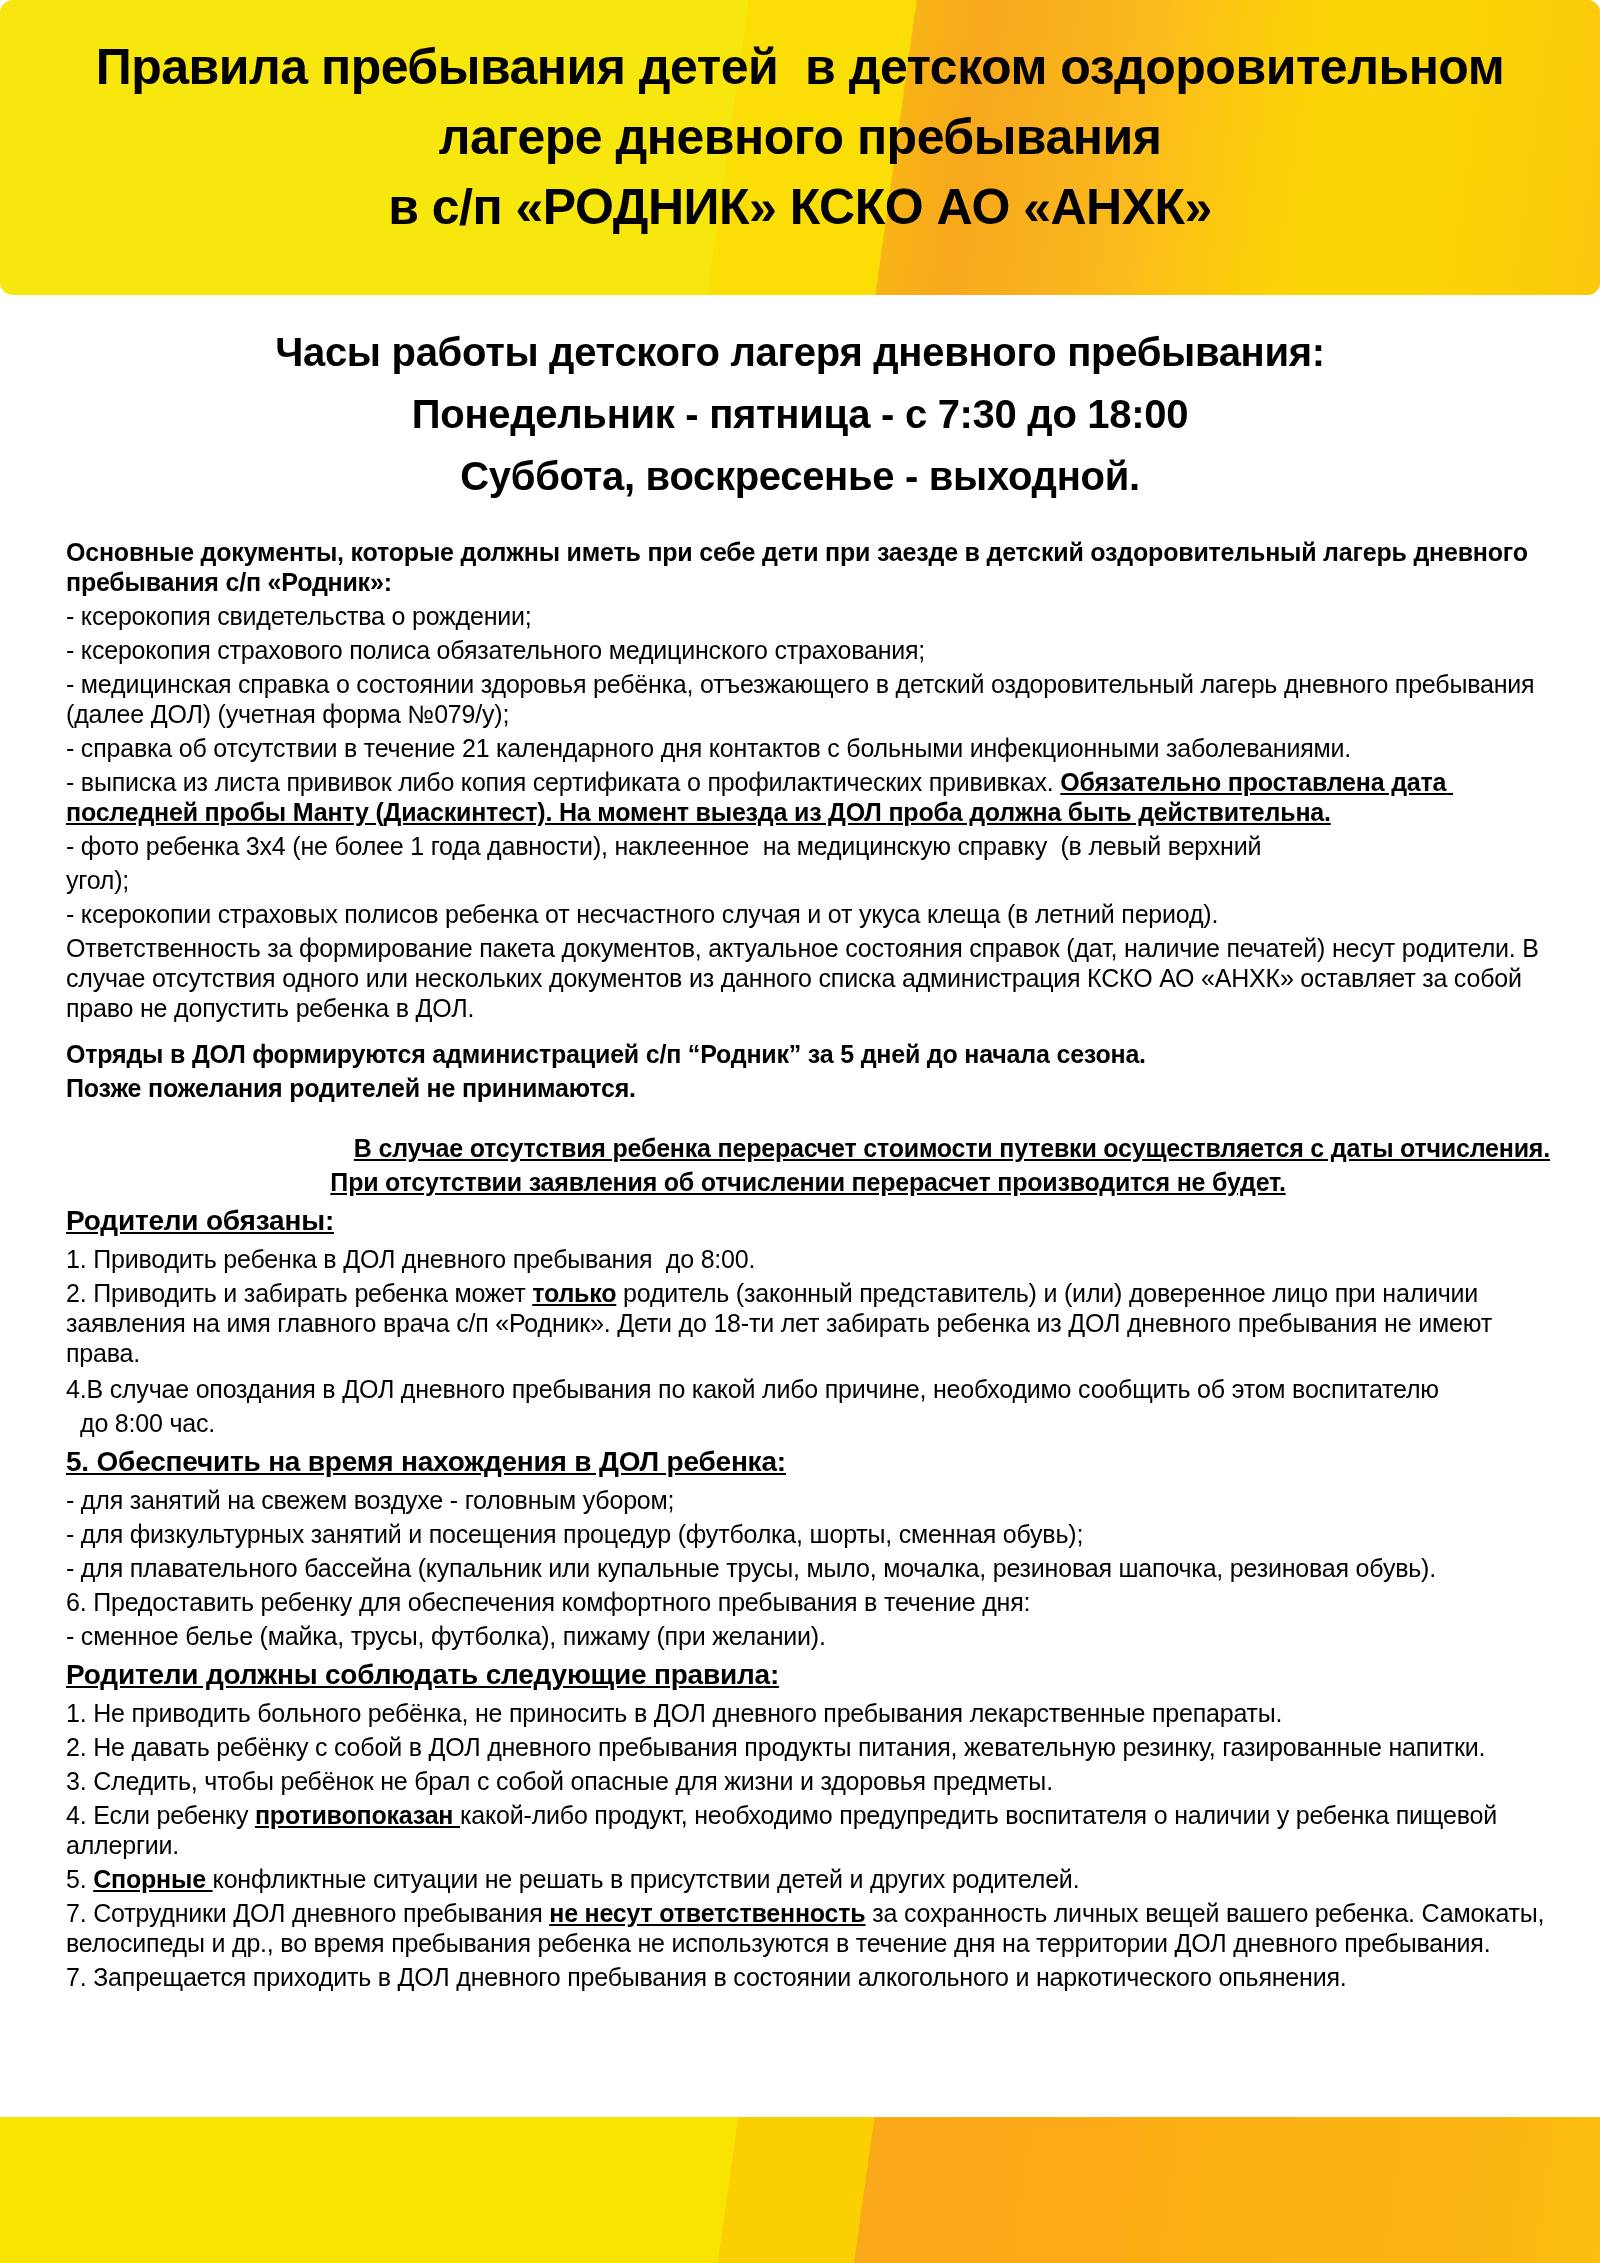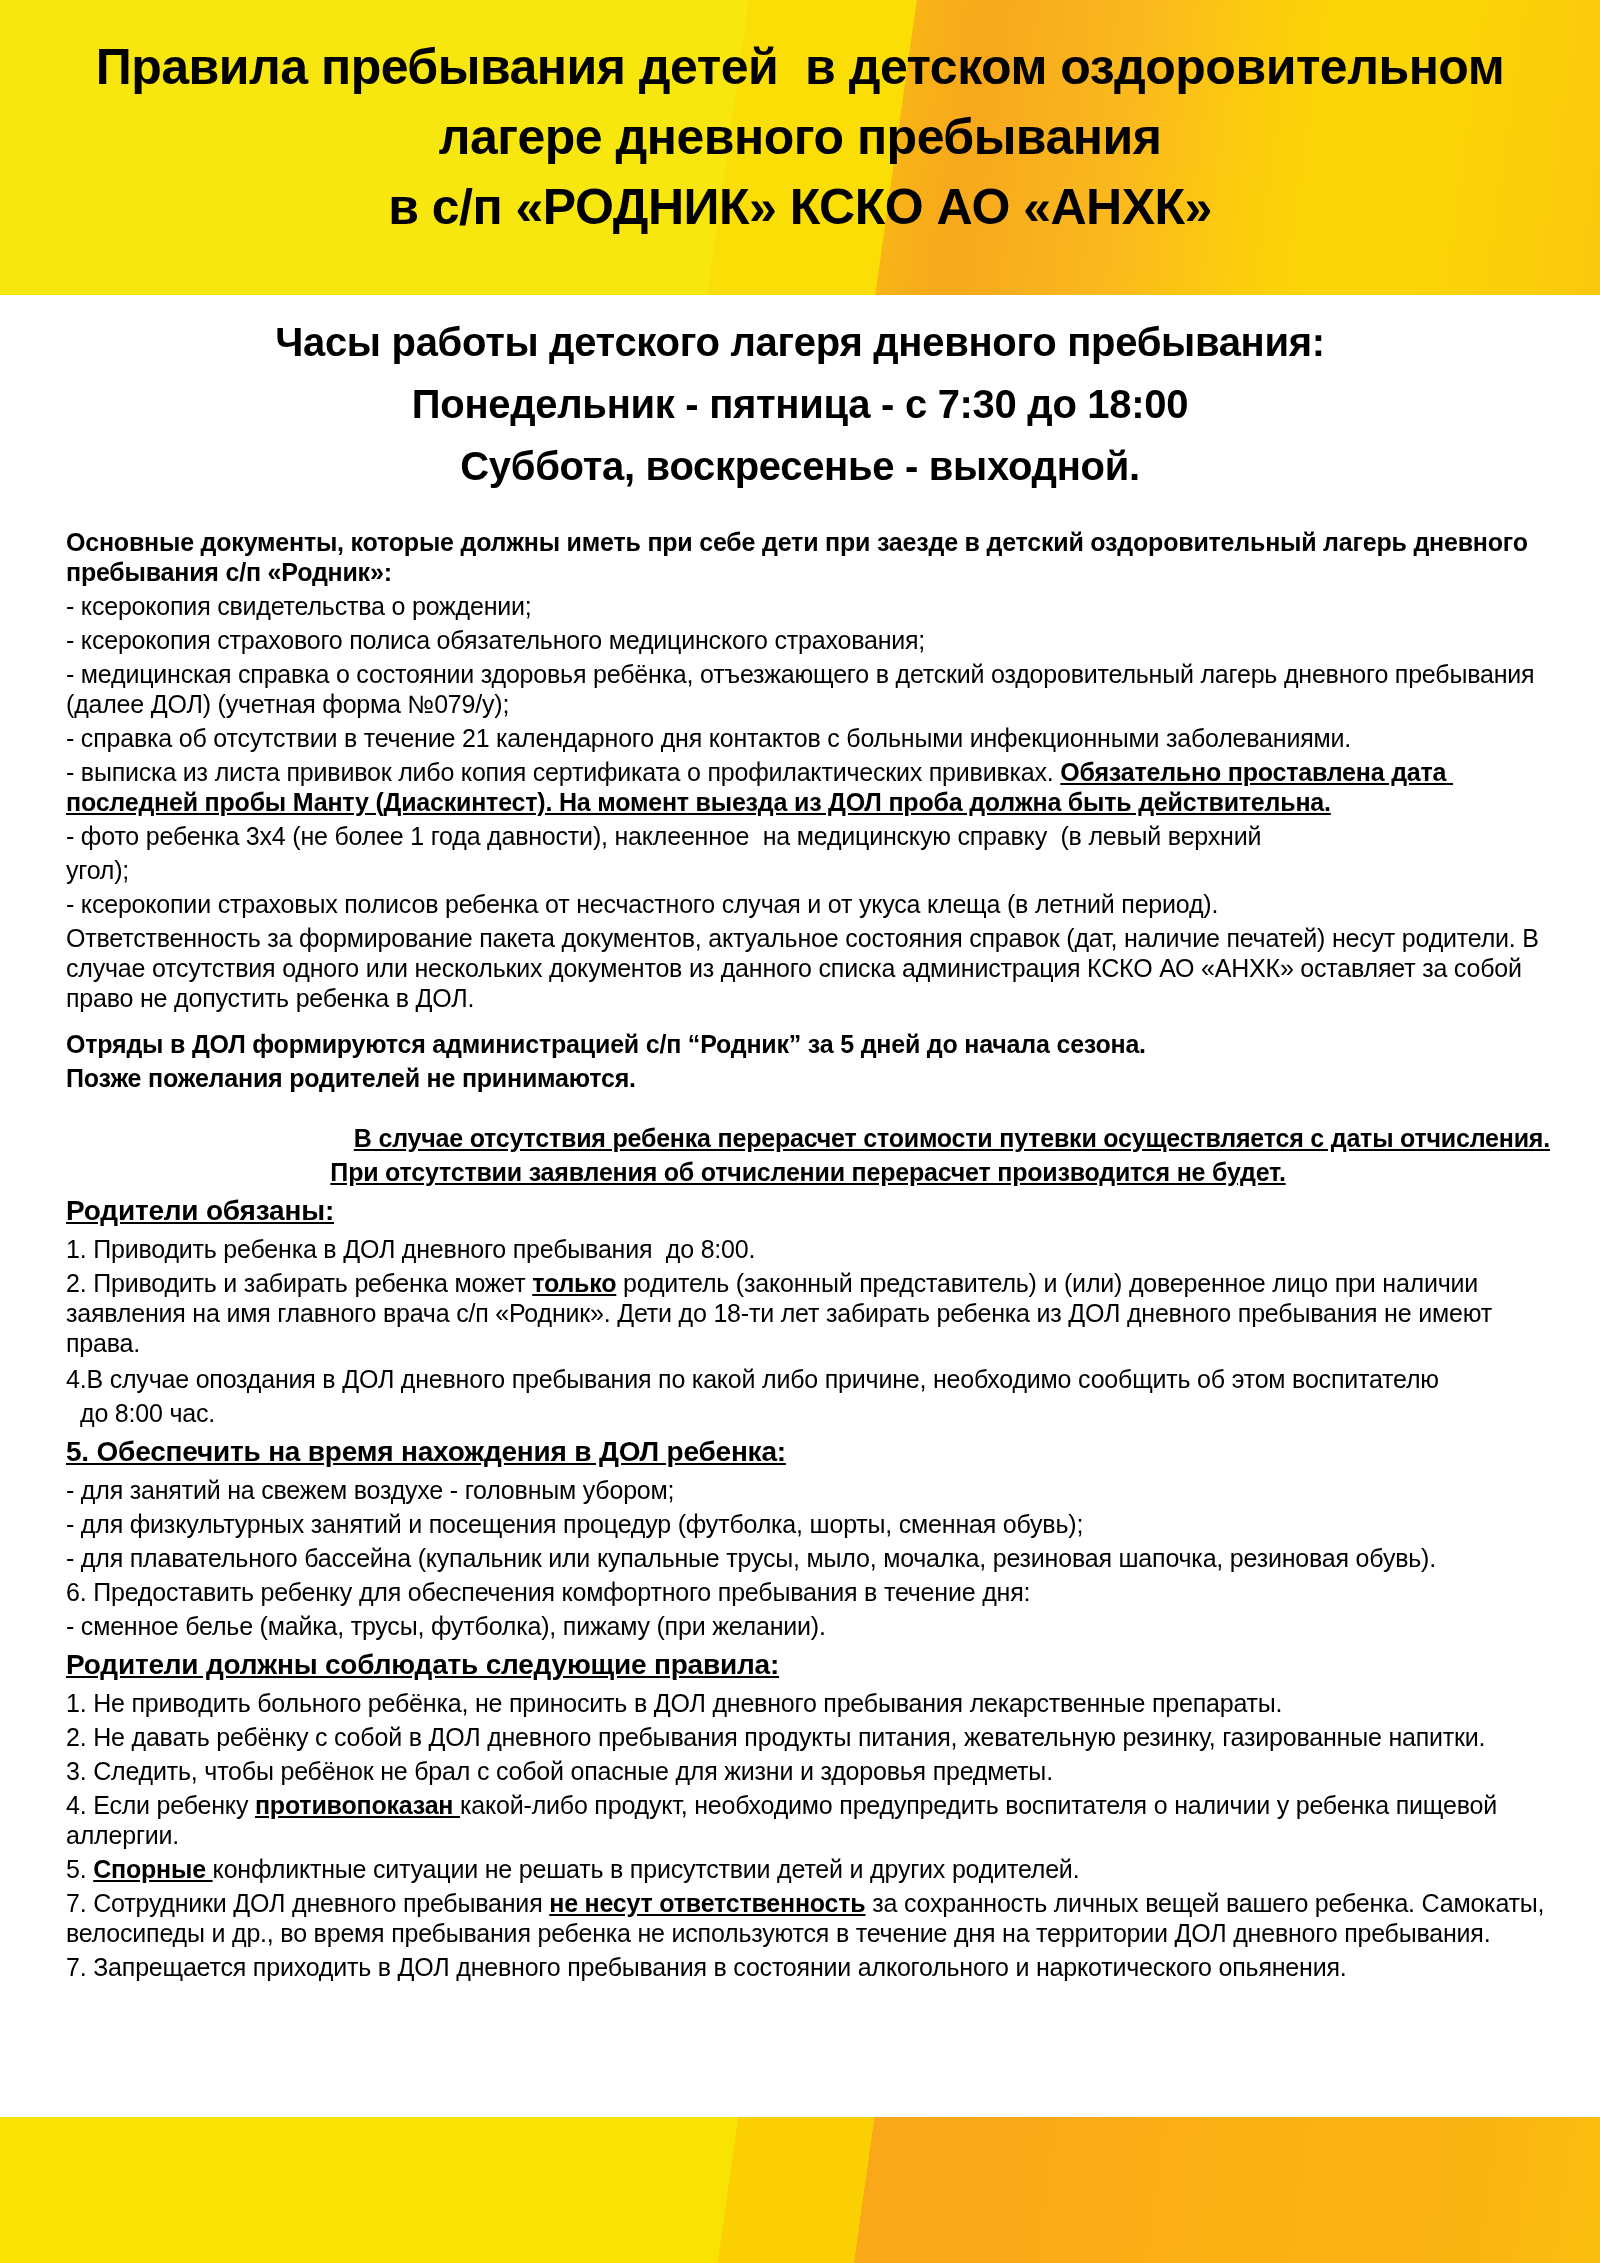--- a/index.html
+++ b/index.html
@@ -11,21 +11,21 @@
     background: #ffffff;
     overflow: hidden;
     display: flex;
     flex-direction: column;
     font-family: "Liberation Sans", "DejaVu Sans", sans-serif;
     color: #000;
   }
 
   
   .banner { position: relative; overflow: hidden; flex-shrink: 0; }
-  .banner-header { height: 295px; background: #F8E70E; }
+  .banner-header { height: 295px; background: #F8E70E; border-radius: 13px; }
   .banner-footer { height: 146px; background: #F9E303; margin-top: auto; }
   .band { position: absolute; top: -40px; bottom: -40px; transform: skewX(-8deg); }
   
   .hb-right  { left: 76%;  width: 34%; background: #FCD506; }
   .hb-orange { left: 55.5%; width: 27%;
                background: linear-gradient(90deg, #F9B515 0%, #F7A81C 18%, #FBB91E 55%, #FCCD0C 85%, #FCD506 100%); }
   .hb-mid    { left: 45.5%; width: 10.5%; background: #FBDE05; }
   .hb-corner { left: 90%; width: 20%;
                background: linear-gradient(90deg, rgba(251,195,17,0) 0%, rgba(250,186,20,0.85) 100%); }
   
@@ -41,21 +41,21 @@
   .title-line {
     text-align: center;
     font-weight: bold;
     font-size: 50px;
     line-height: 70px;
     letter-spacing: -0.5px;
     white-space: pre-wrap;
   }
 
   
-  .hours { padding-top: 16px; }
+  .hours { padding-top: 26px; }
   .hours-line {
     text-align: center;
     font-weight: bold;
     font-size: 40px;
     line-height: 62px;
     letter-spacing: -0.3px;
     white-space: pre-wrap;
   }
 
   

